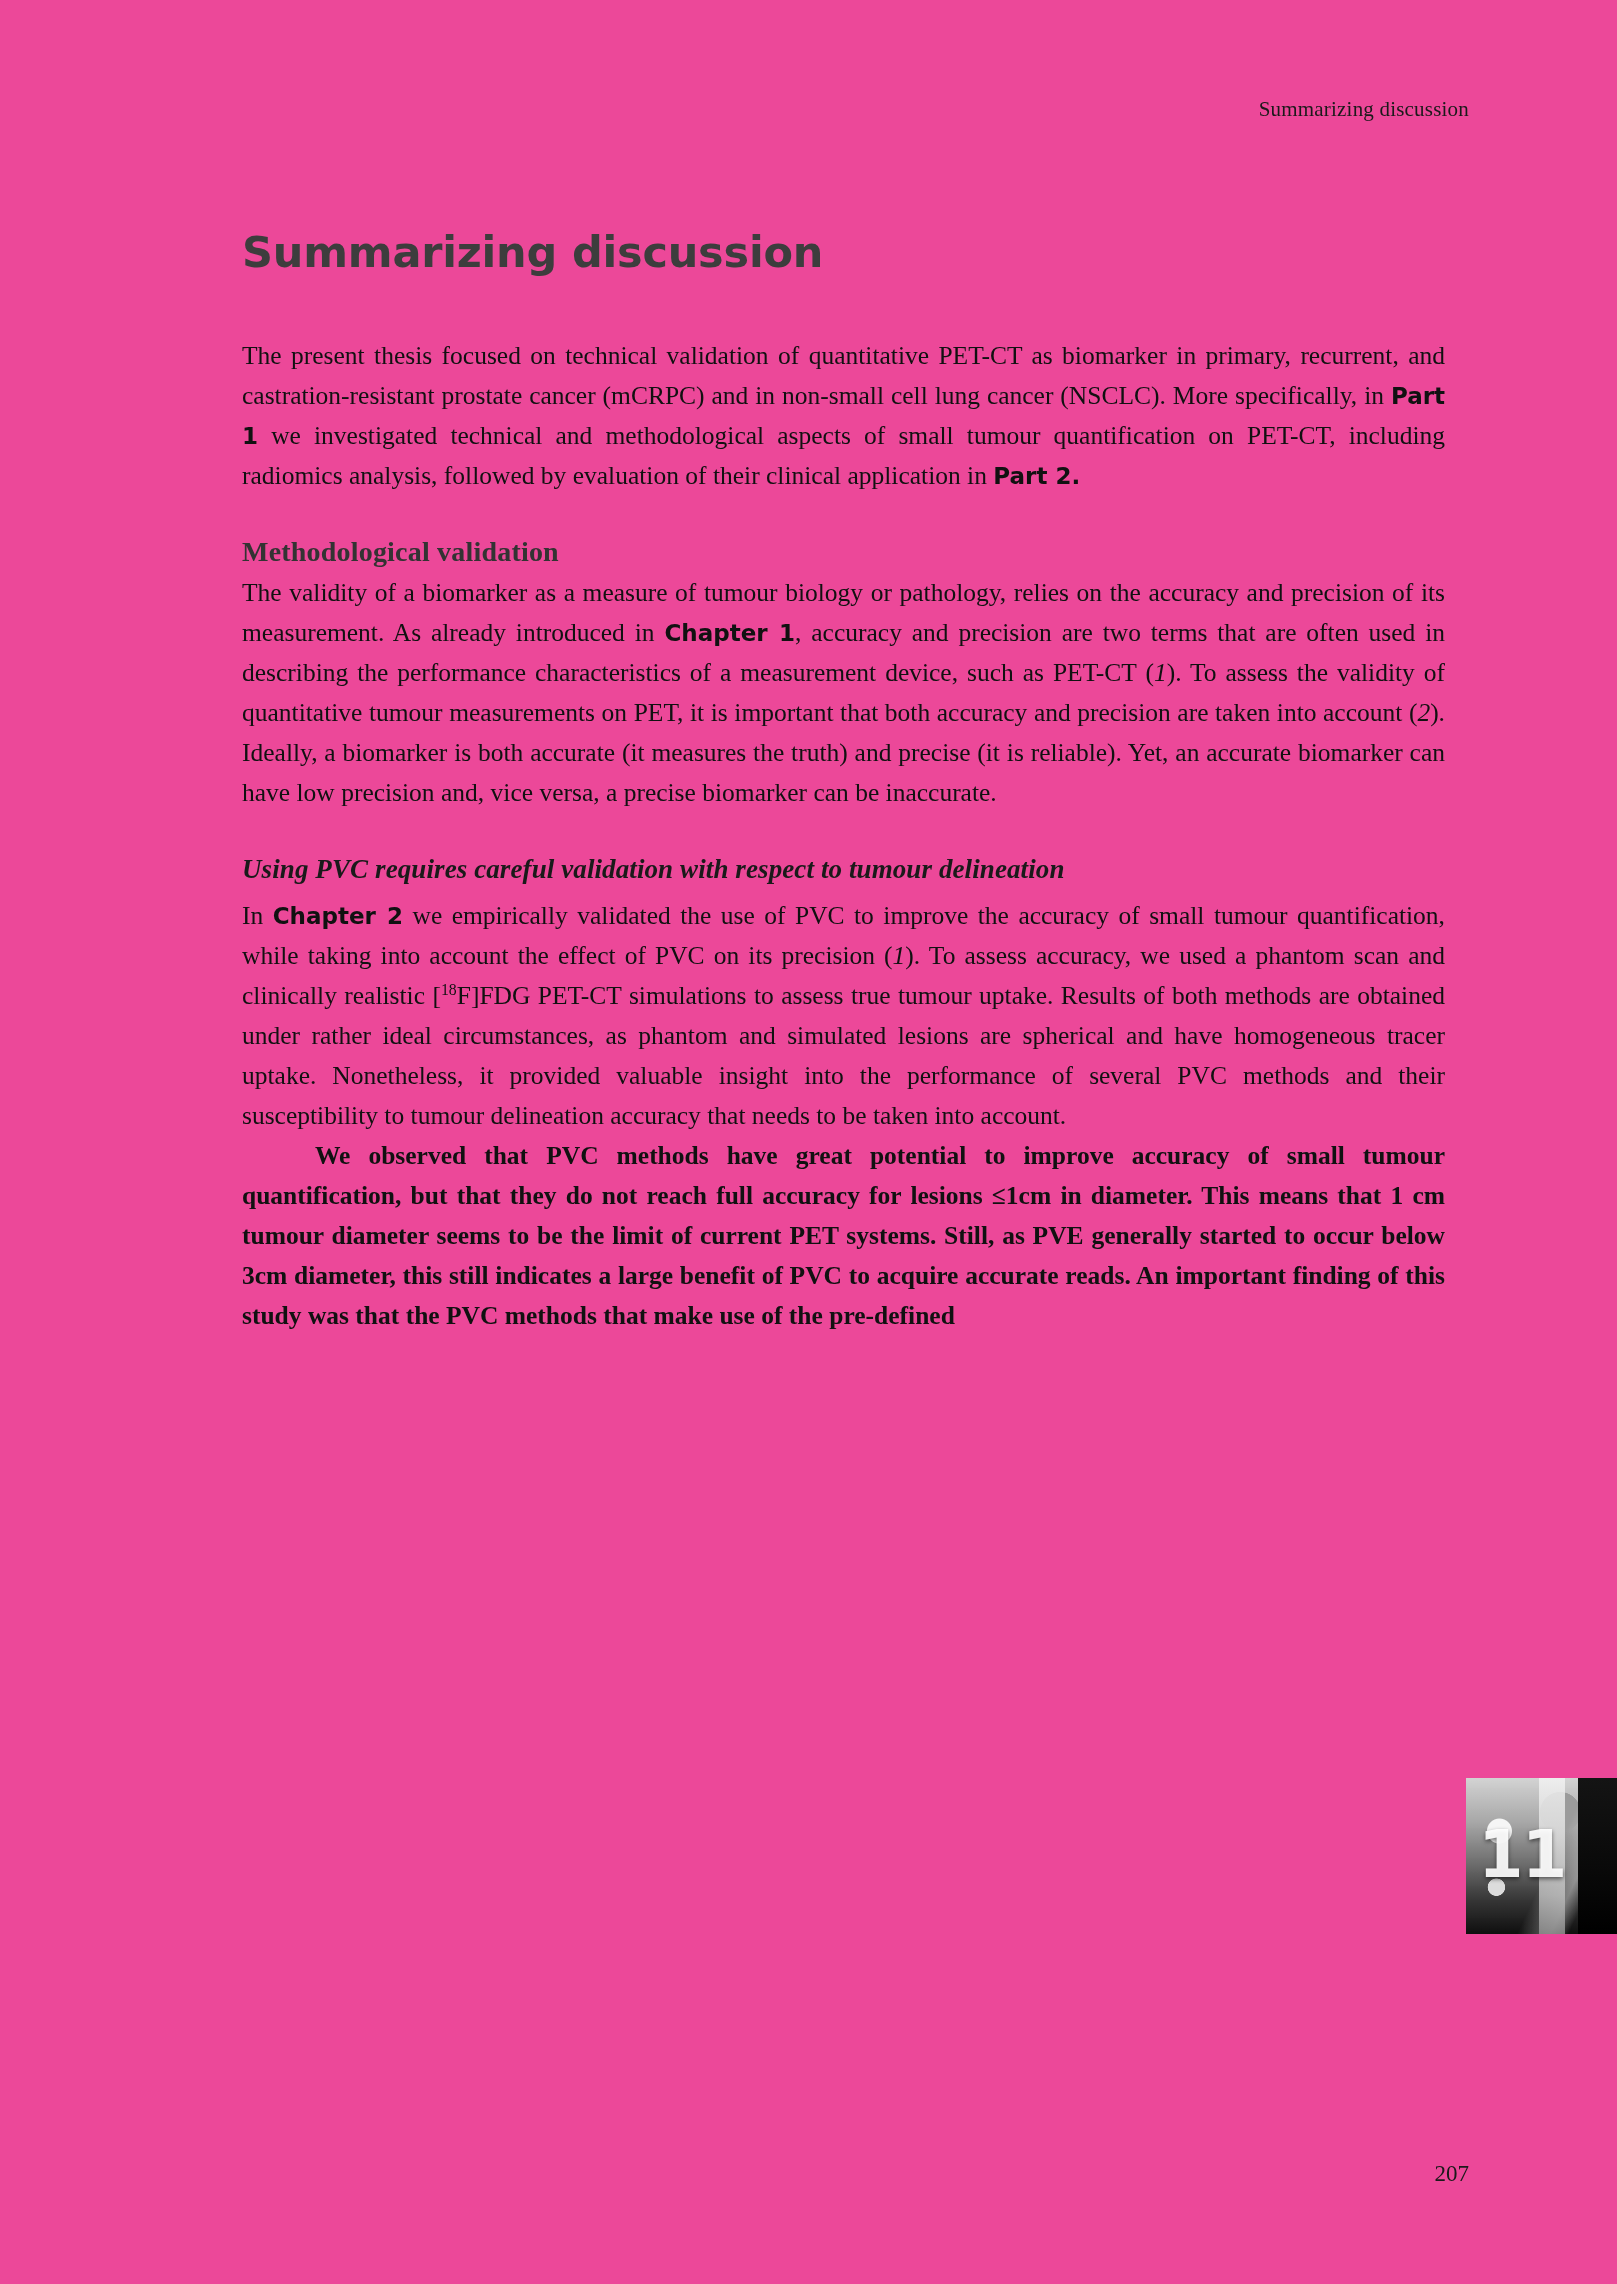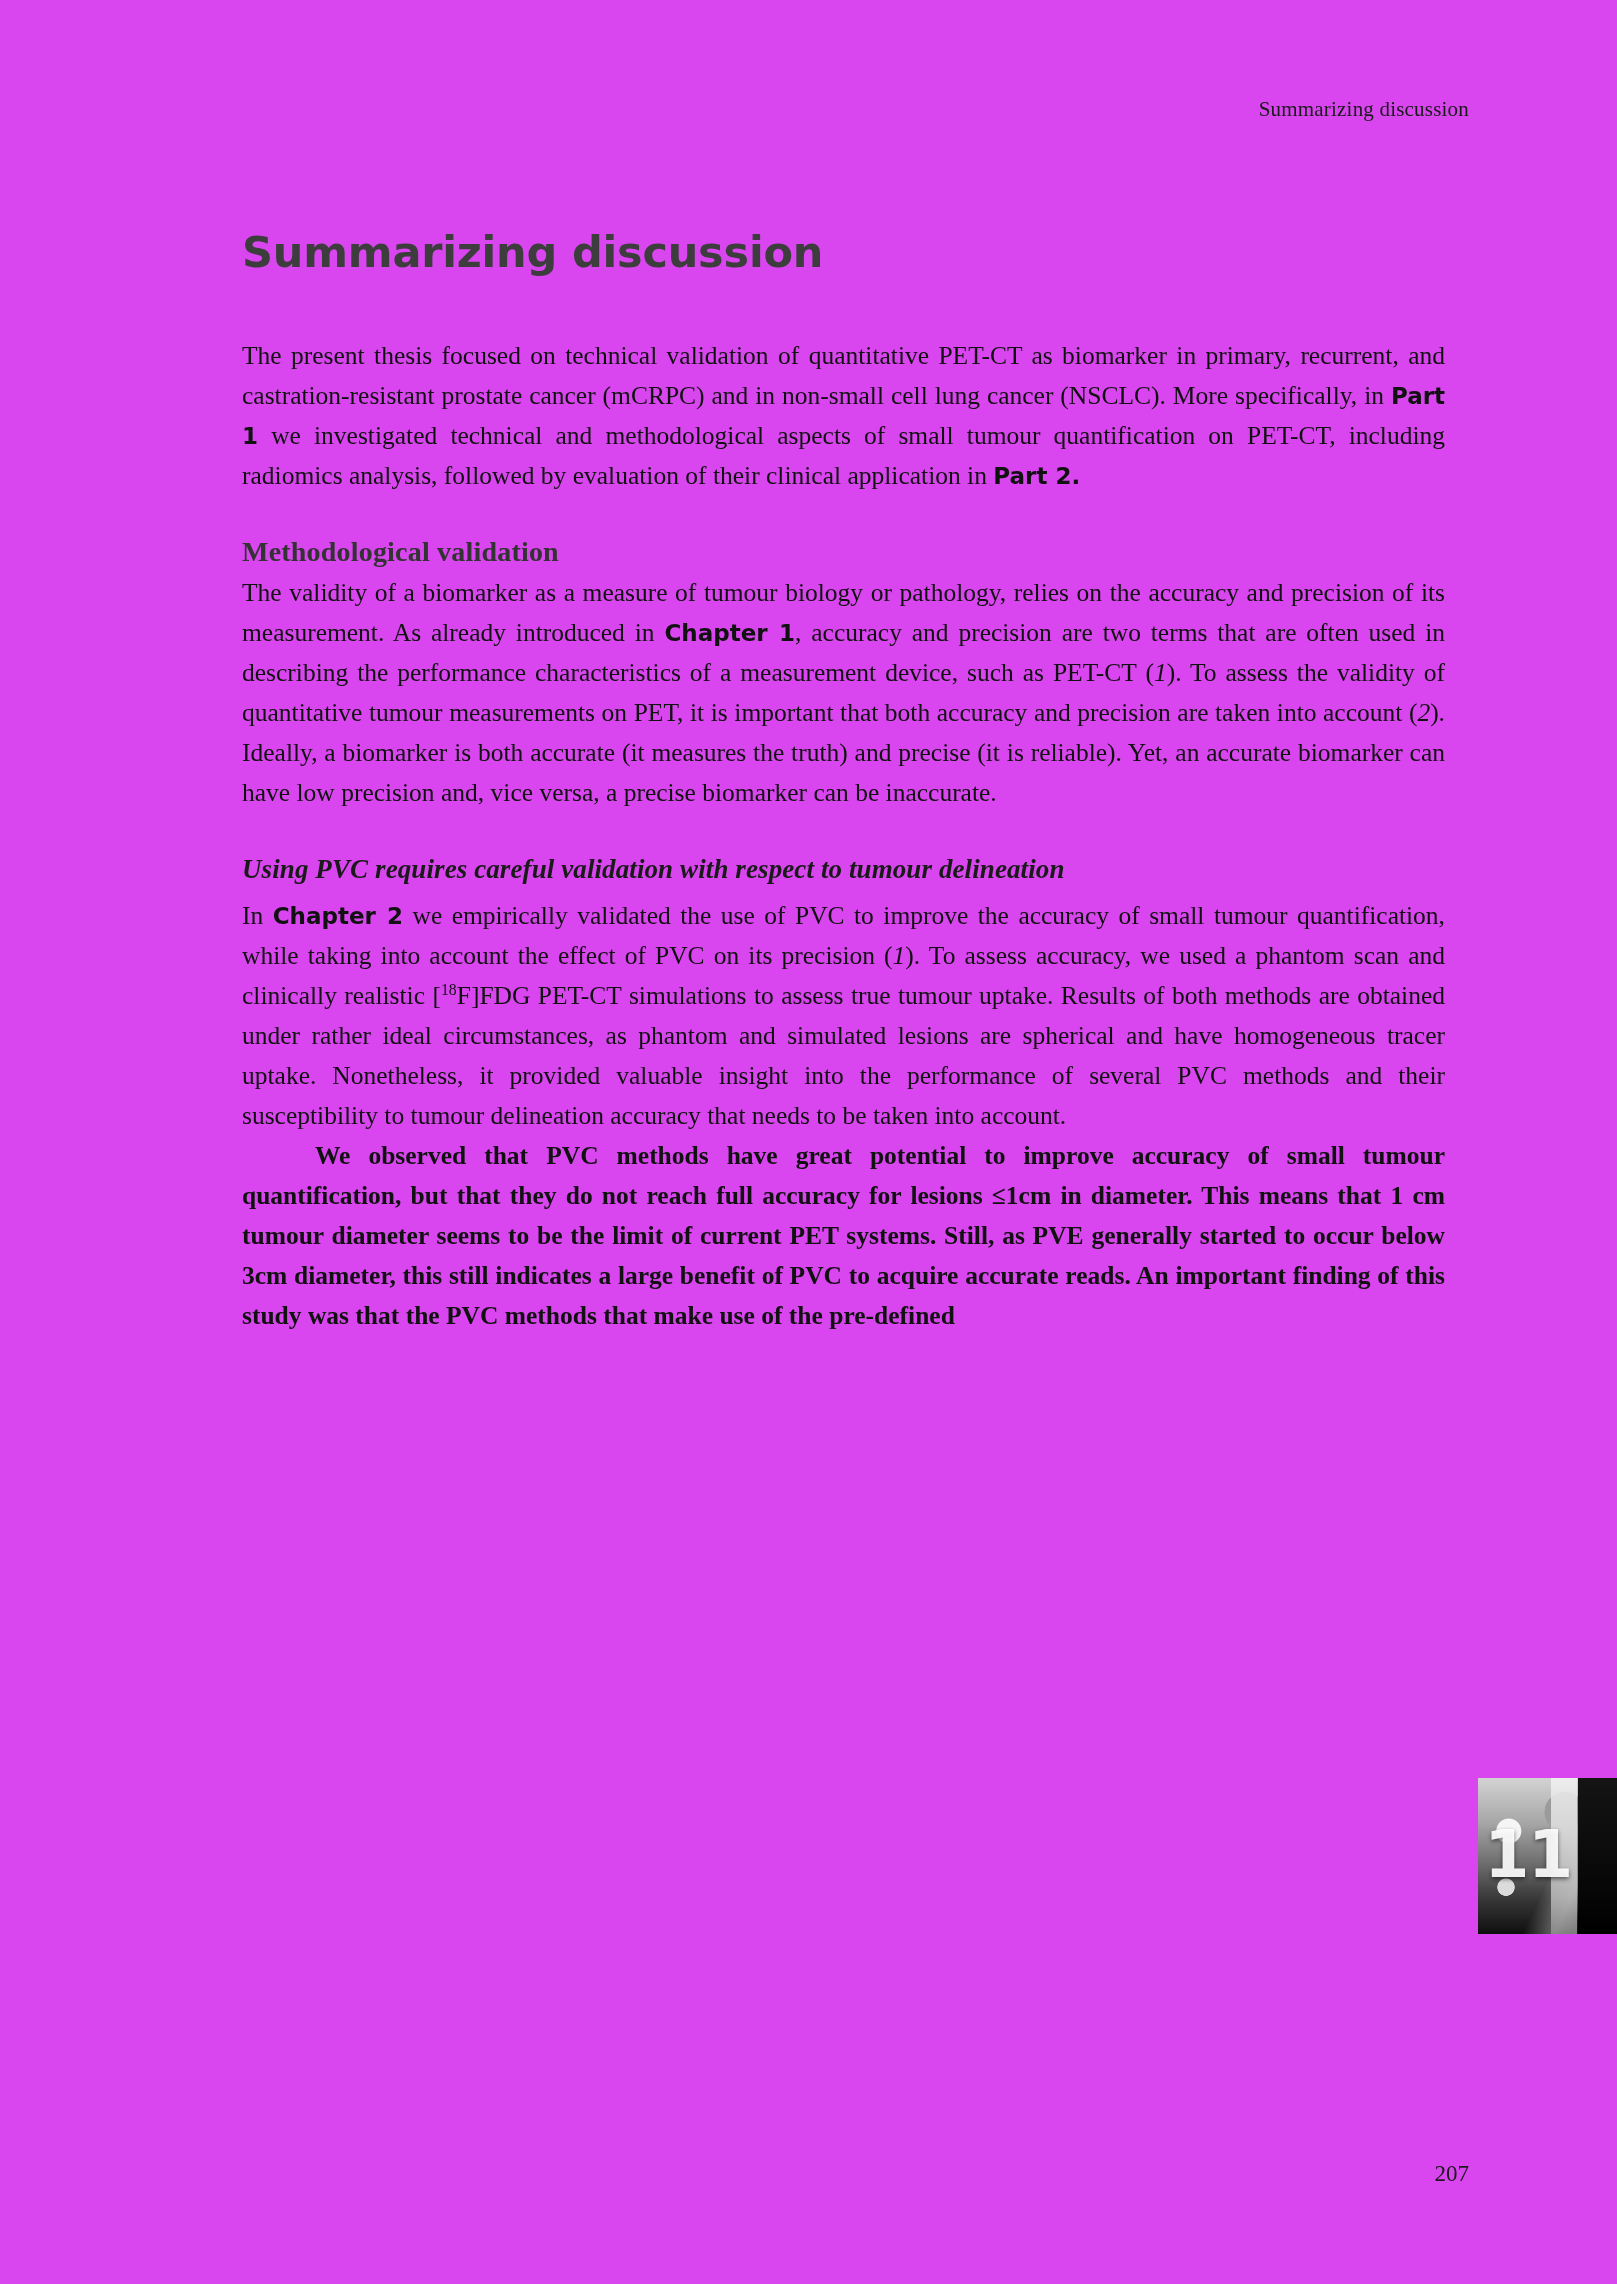--- a/index.html
+++ b/index.html
@@ -12,21 +12,21 @@
     height: 2284px;
     position: relative;
     font-family: "Liberation Serif", serif;
     color: #1a1a1a;
     overflow: hidden;
   }
 
   .page {
     position: absolute;
     inset: 0;
-    background: #d946ef;
+    background: #ec4899;
   }
 
   
   .running-head {
     position: absolute;
     top: 97px;
     right: 149px;
     font-family: "Liberation Serif", serif;
     font-size: 21px;
     letter-spacing: 0.2px;
@@ -115,21 +115,21 @@
     font-family: "Liberation Serif", serif;
     font-size: 23px;
     color: #1a1a1a;
   }
 
   
   .thumb-tab {
     position: absolute;
     right: 0;
     top: 1778px;
-    width: 140px;
+    width: 152px;
     height: 156px;
     overflow: hidden;
   }
   .thumb-tab .photo {
     position: absolute;
     inset: 0;
     background:
       linear-gradient(115deg, rgba(255,255,255,0.00) 55%, rgba(255,255,255,0.35) 70%, rgba(255,255,255,0.00) 78%),
       radial-gradient(circle at 22% 34%, #efefef 0 12px, rgba(239,239,239,0) 13px),
       radial-gradient(circle at 20% 70%, #d8d8d8 0 8.4px, rgba(216,216,216,0) 9px),

